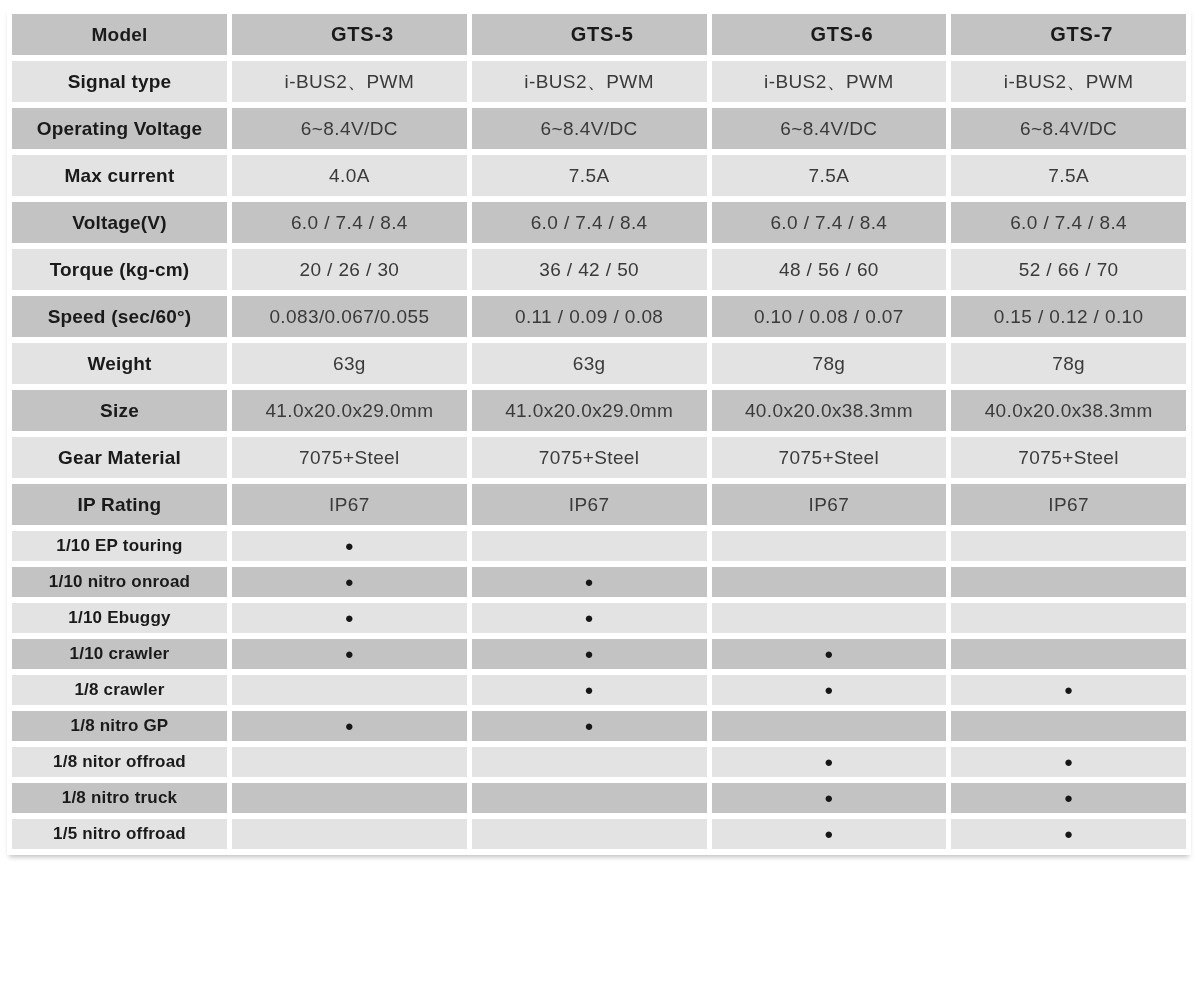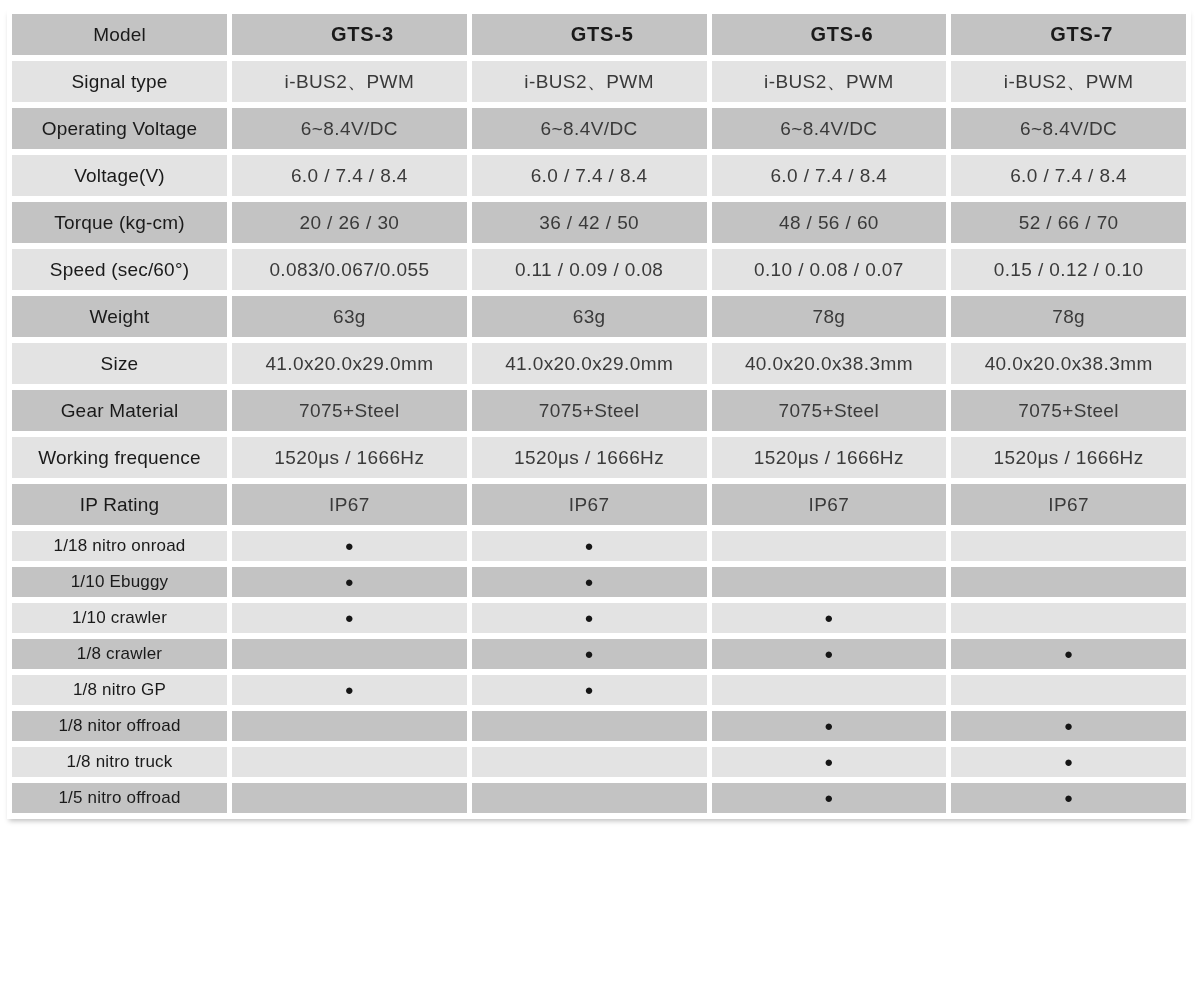--- a/index.html
+++ b/index.html
@@ -31,21 +31,21 @@
   th, td {
     text-align: center;
     vertical-align: middle;
     overflow: hidden;
     white-space: nowrap;
     padding: 0 2px;
   }
   tr.spec-row > th, tr.spec-row > td { height: 41px; }
   tr.app-row  > th, tr.app-row  > td { height: 30px; }
   th.row-label {
-    font-weight: normal;
+    font-weight: bold;
     font-size: 19px;
     color: var(--label-color, #1a1a1a);
     letter-spacing: 0.2px;
     margin-left: 46px;
   }
   tr.app-row th.row-label { font-size: 17px; }
   td.value-cell {
     font-weight: normal;
     font-size: 19px;
     color: var(--value-color, #3a3a3a);
@@ -94,20 +94,27 @@
     <td class="value-cell">i-BUS2、PWM</td>
   </tr>
         <tr class="spec-row">
     <th class="row-label">Operating Voltage</th>
     <td class="value-cell">6~8.4V/DC</td>
     <td class="value-cell">6~8.4V/DC</td>
     <td class="value-cell">6~8.4V/DC</td>
     <td class="value-cell">6~8.4V/DC</td>
   </tr>
         <tr class="spec-row">
+    <th class="row-label">Max current</th>
+    <td class="value-cell">4.0A</td>
+    <td class="value-cell">7.5A</td>
+    <td class="value-cell">7.5A</td>
+    <td class="value-cell">7.5A</td>
+  </tr>
+        <tr class="spec-row">
     <th class="row-label">Voltage(V)</th>
     <td class="value-cell">6.0 / 7.4 / 8.4</td>
     <td class="value-cell">6.0 / 7.4 / 8.4</td>
     <td class="value-cell">6.0 / 7.4 / 8.4</td>
     <td class="value-cell">6.0 / 7.4 / 8.4</td>
   </tr>
         <tr class="spec-row">
     <th class="row-label">Torque (kg-cm)</th>
     <td class="value-cell">20 / 26 / 30</td>
     <td class="value-cell">36 / 42 / 50</td>
@@ -136,35 +143,35 @@
     <td class="value-cell">40.0x20.0x38.3mm</td>
   </tr>
         <tr class="spec-row">
     <th class="row-label">Gear Material</th>
     <td class="value-cell">7075+Steel</td>
     <td class="value-cell">7075+Steel</td>
     <td class="value-cell">7075+Steel</td>
     <td class="value-cell">7075+Steel</td>
   </tr>
         <tr class="spec-row">
-    <th class="row-label">Working frequence</th>
-    <td class="value-cell">1520μs / 1666Hz</td>
-    <td class="value-cell">1520μs / 1666Hz</td>
-    <td class="value-cell">1520μs / 1666Hz</td>
-    <td class="value-cell">1520μs / 1666Hz</td>
-  </tr>
-        <tr class="spec-row">
     <th class="row-label">IP Rating</th>
     <td class="value-cell">IP67</td>
     <td class="value-cell">IP67</td>
     <td class="value-cell">IP67</td>
     <td class="value-cell">IP67</td>
   </tr>
         <tr class="app-row">
-    <th class="row-label">1/18 nitro onroad</th>
+    <th class="row-label">1/10 EP touring</th>
+    <td class="value-cell"><span class="bullet-dot">●</span></td>
+    <td class="value-cell"></td>
+    <td class="value-cell"></td>
+    <td class="value-cell"></td>
+  </tr>
+        <tr class="app-row">
+    <th class="row-label">1/10 nitro onroad</th>
     <td class="value-cell"><span class="bullet-dot">●</span></td>
     <td class="value-cell"><span class="bullet-dot">●</span></td>
     <td class="value-cell"></td>
     <td class="value-cell"></td>
   </tr>
         <tr class="app-row">
     <th class="row-label">1/10 Ebuggy</th>
     <td class="value-cell"><span class="bullet-dot">●</span></td>
     <td class="value-cell"><span class="bullet-dot">●</span></td>
     <td class="value-cell"></td>

